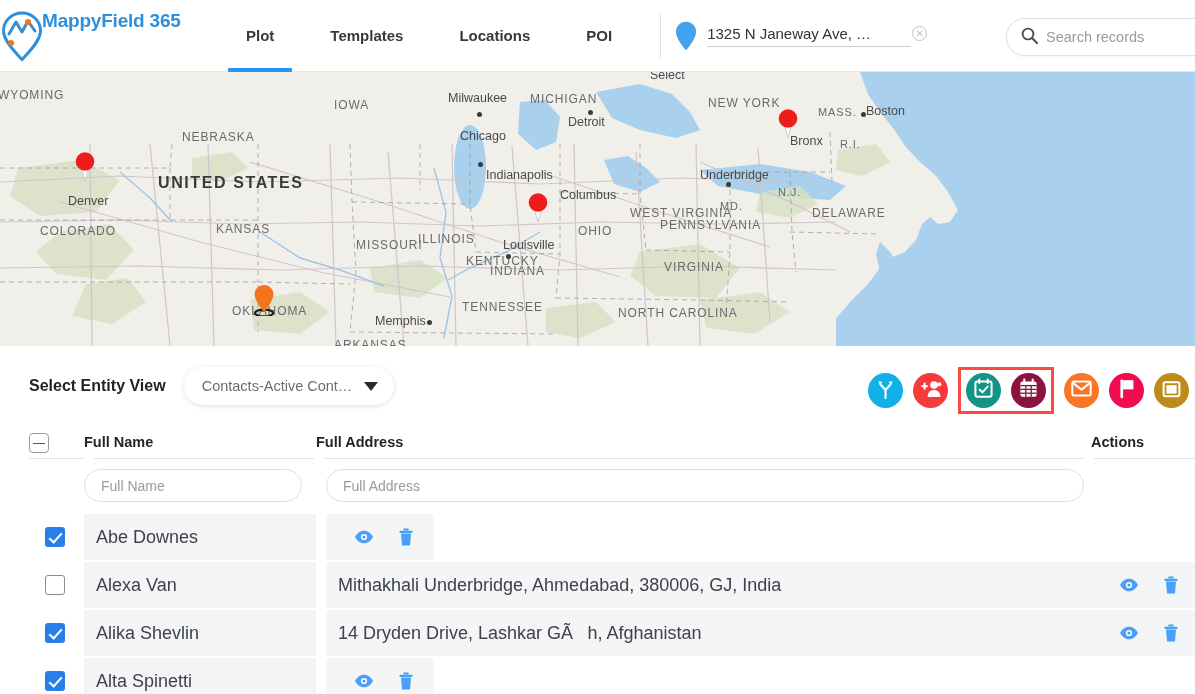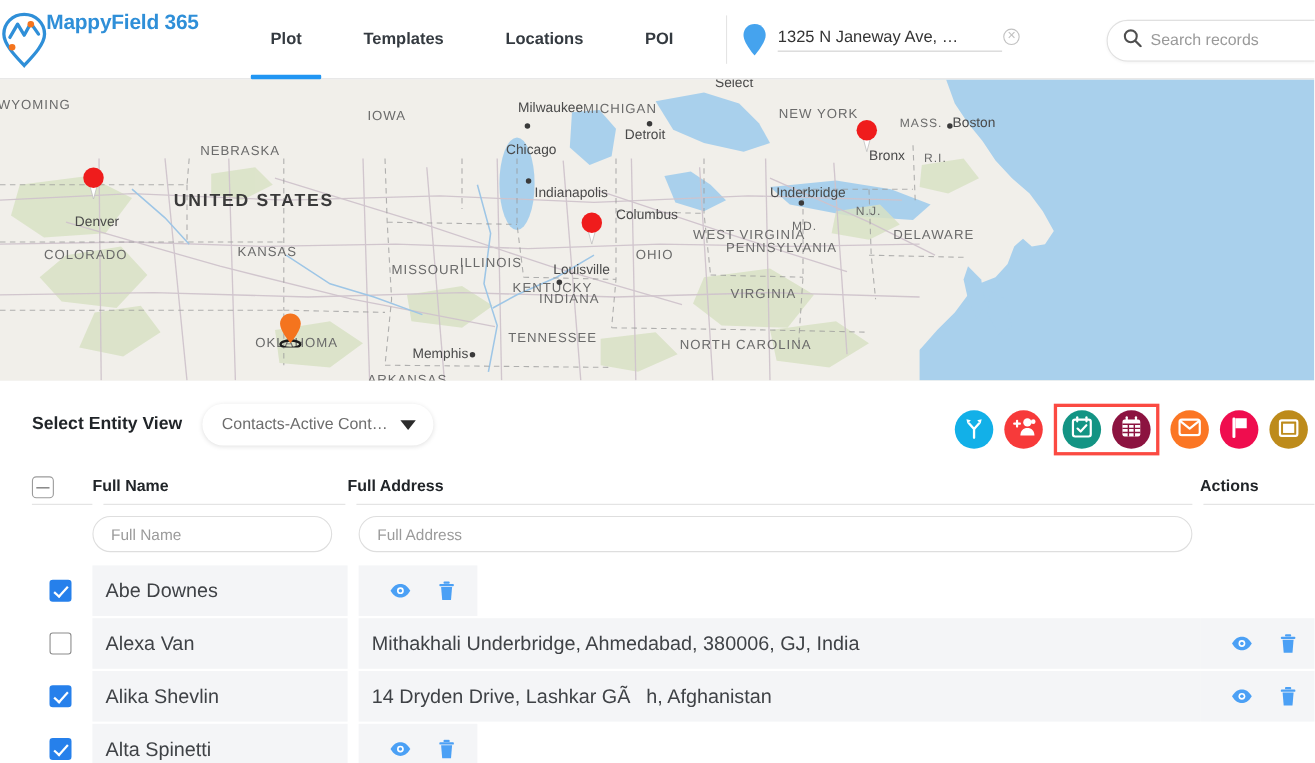--- a/index.html
+++ b/index.html
@@ -379,21 +379,21 @@
     <div class="map-label lbl-state" style="left:664px; top:188px;">VIRGINIA</div>
     <div class="map-label lbl-state" style="left:466px; top:182px;">KENTUCKY</div>
     <div class="map-label lbl-state" style="left:462px; top:228px;">TENNESSEE</div>
     <div class="map-label lbl-state" style="left:618px; top:234px;">NORTH CAROLINA</div>
     <div class="map-label lbl-state" style="left:334px; top:266px;">ARKANSAS</div>
     <div class="map-label lbl-state" style="left:232px; top:232px;">OKLAHOMA</div>
 
     <div class="map-label lbl-country" style="left:158px; top:102px;">UNITED STATES</div>
 
     <div class="map-label lbl-city" style="left:68px; top:122px;">Denver</div>
-    <div class="map-label lbl-city" style="left:471px; top:19px;">Milwaukee</div>
+    <div class="map-label lbl-city" style="left:448px; top:19px;">Milwaukee</div>
     <div class="map-label lbl-city" style="left:460px; top:57px;">Chicago</div>
     <div class="map-label lbl-city" style="left:568px; top:43px;">Detroit</div>
     <div class="map-label lbl-city" style="left:650px; top:-4px;">Select</div>
     <div class="map-label lbl-city" style="left:866px; top:32px;">Boston</div>
     <div class="map-label lbl-city" style="left:790px; top:62px;">Bronx</div>
     <div class="map-label lbl-city" style="left:700px; top:96px;">Underbridge</div>
     <div class="map-label lbl-city" style="left:486px; top:96px;">Indianapolis</div>
     <div class="map-label lbl-city" style="left:560px; top:116px;">Columbus</div>
     <div class="map-label lbl-city" style="left:503px; top:166px;">Louisville</div>
     <div class="map-label lbl-city" style="left:375px; top:242px;">Memphis</div>

